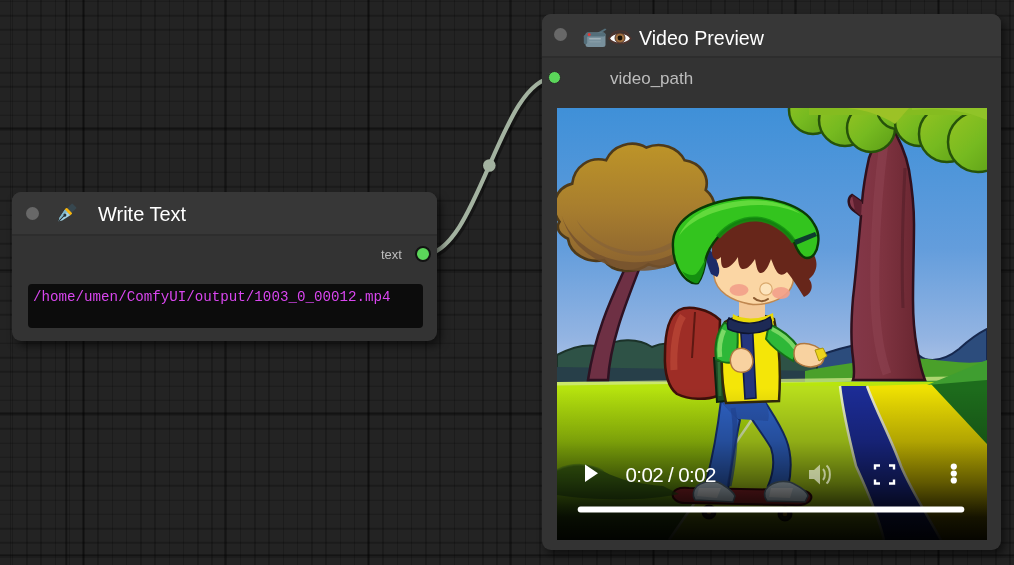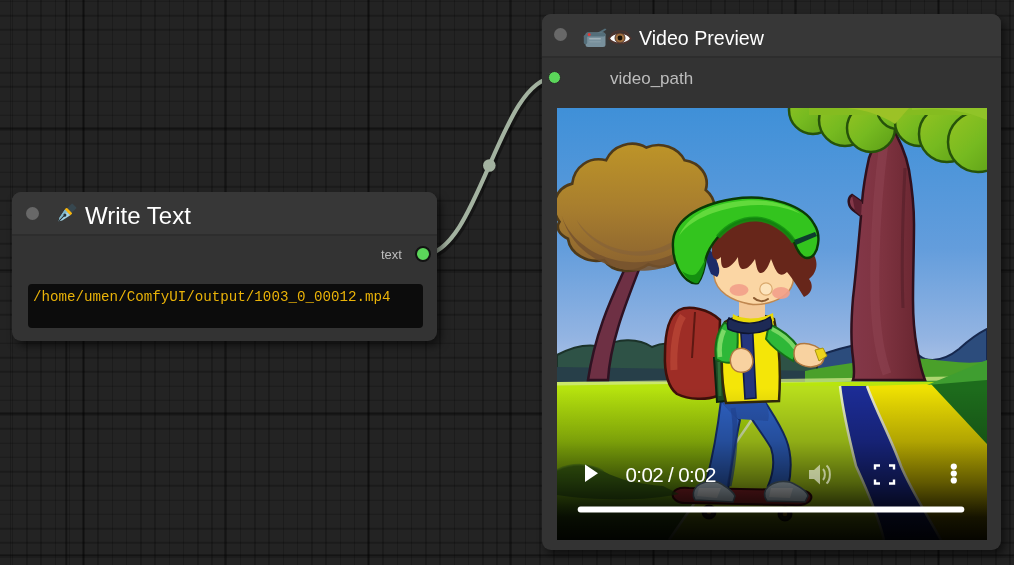--- a/index.html
+++ b/index.html
@@ -34,25 +34,25 @@
 <svg style="position:absolute;left:54px;top:201px;" width="25" height="25" viewBox="0 0 25 25">
   <g transform="rotate(45 12.5 12.5)">
     <rect x="9.2" y="1.2" width="6.6" height="7.2" rx="1" fill="#37474f"></rect>
     <rect x="8.4" y="8.2" width="8.2" height="3.1" rx="1" fill="#f6b40e"></rect>
     <path d="M8.6,11 L16.4,11 L14.4,20.5 L12.5,23.6 L10.6,20.5 Z" fill="#a5d3e3"></path>
     <path d="M8.6,11 L12,11 L11.4,20.5 L12.5,23.6 L10.6,20.5 Z" fill="#7fb8cc"></path>
     <circle cx="12.5" cy="14.8" r="1.5" fill="#263238"></circle>
     <path d="M12.5 16 L12.5 23" stroke="#263238" stroke-width="1.1"></path>
   </g>
 </svg>
-<div class="ttext" style="left:85px;top:204px;font-size:24px;">Write Text</div>
+<div class="ttext" style="left:98px;top:204px;font-size:20px;">Write Text</div>
 <div class="slotlab" id="textlab" style="left:381px;top:247.8px;font-size:13px;">text</div>
 <div class="slotdot" style="left:414.5px;top:245.8px;width:12px;height:12px;border:2px solid #131313;"></div>
 <div style="position:absolute;left:28px;top:284px;width:395px;height:44px;background:#0c0c0c;border-radius:4px;"></div>
-<div style="position:absolute;left:33px;top:289.7px;font-family:'Liberation Mono',monospace;font-size:14.2px;line-height:1;color:#eab308;white-space:pre;">/home/umen/ComfyUI/output/1003_0_00012.mp4</div>
+<div style="position:absolute;left:33px;top:289.7px;font-family:'Liberation Mono',monospace;font-size:14.2px;line-height:1;color:#d946ef;white-space:pre;">/home/umen/ComfyUI/output/1003_0_00012.mp4</div>
 
 <div class="node" id="vidnode" style="left:542px;top:14px;width:459px;height:536px;"></div>
 <div class="ntitle" style="left:542px;top:14px;width:459px;right:auto;"></div>
 <div class="cdot" style="left:554px;top:28px;"></div>
 
 <svg style="position:absolute;left:583px;top:27px;" width="27" height="22" viewBox="0 0 27 22">
   <path d="M14 6 L22 1.5 L23.5 2.5 L17 7" fill="#546e7a"></path>
   <rect x="2.5" y="5.5" width="20" height="14.5" rx="2.5" fill="#78909c"></rect>
   <rect x="2.5" y="5.5" width="20" height="4" rx="2" fill="#546e7a"></rect>
   <rect x="0.8" y="8" width="3.4" height="9" rx="1.2" fill="#546e7a"></rect>

